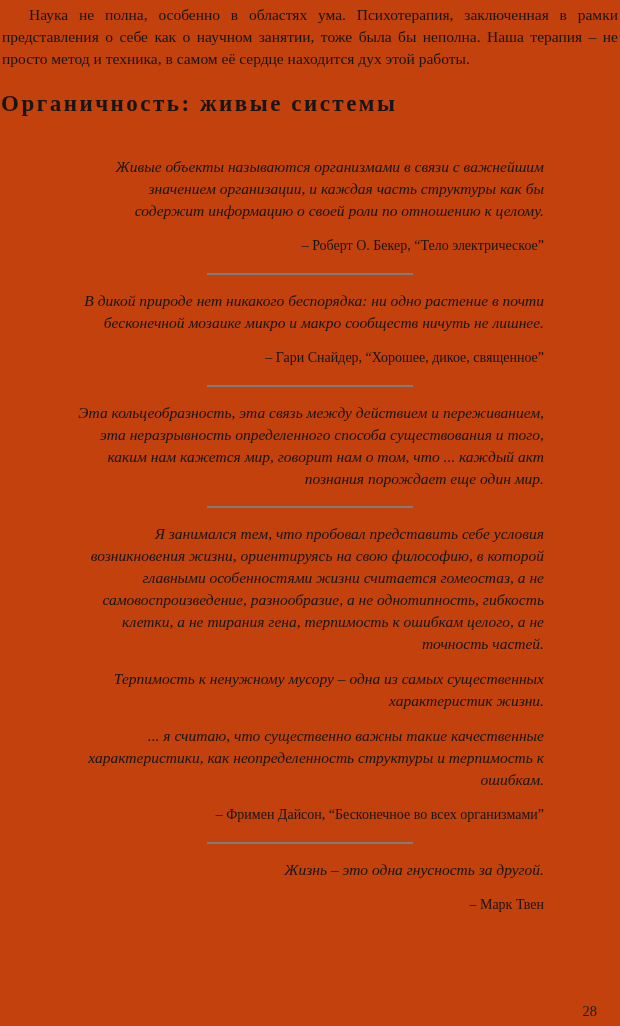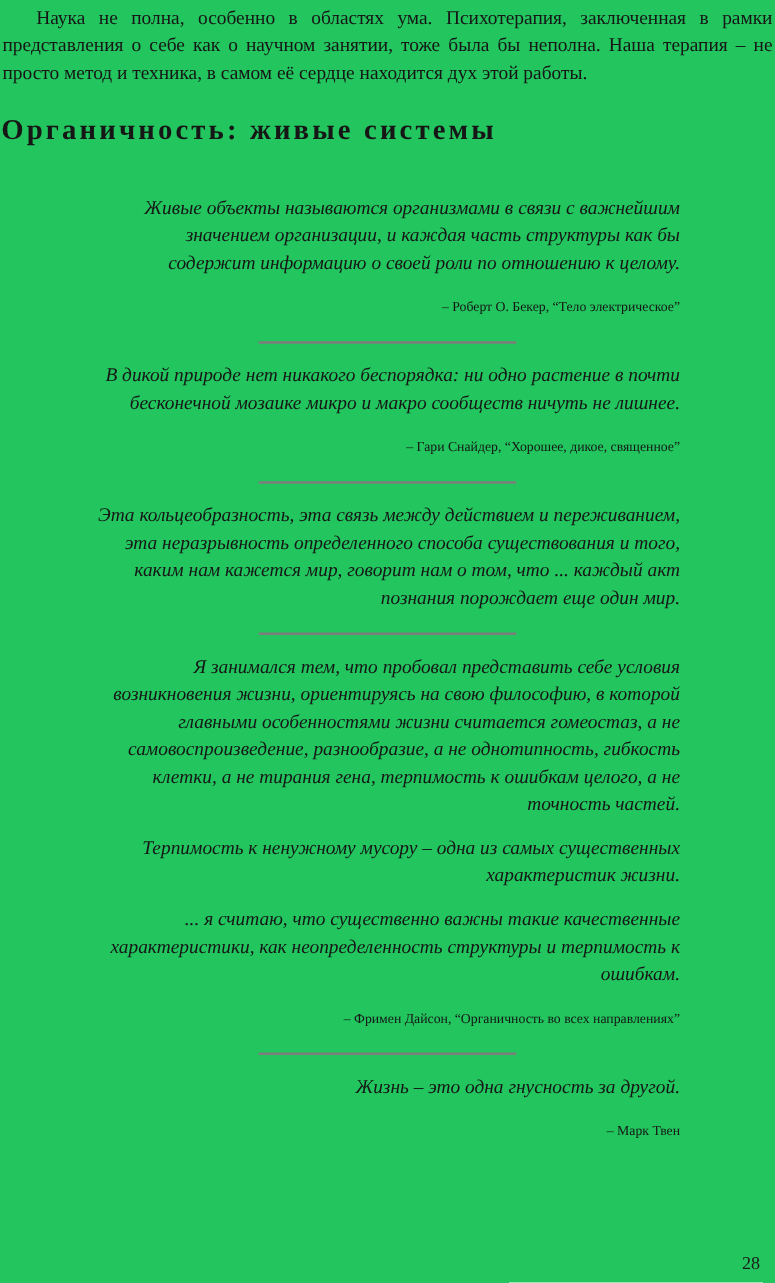--- a/index.html
+++ b/index.html
@@ -4,21 +4,21 @@
 <style>
   html, body {
     margin: 0;
     padding: 0;
     background: #ffffff;
   }
   .page {
     position: relative;
     width: 620px;
     height: 1026px;
-    background: #22c55e;
+    background: #c2410c;
     color: #161616;
     font-family: "Liberation Serif", "DejaVu Serif", serif;
     overflow: hidden;
     box-sizing: border-box;
   }
   .intro {
     margin: 0;
     padding: 4px 2px 0 2px;
     font-size: 15.5px;
     line-height: 22px;
@@ -42,33 +42,33 @@
   }
   .quote-paragraph {
     margin: 0 0 13px 0;
     font-style: italic;
     font-size: 15.5px;
     line-height: 22px;
   }
   .attribution {
     margin: 13px 0 0 0;
     font-style: normal;
-    font-size: 11px;
+    font-size: 14px;
     line-height: 22px;
   }
   .separator {
     width: 206px;
     height: 2px;
     background: #7d7d7d;
     border: none;
     margin: 16px auto 15px auto;
   }
   .page-number {
     position: absolute;
-    right: 12px;
+    right: 23px;
     bottom: 6px;
     font-size: 14.5px;
     line-height: 18px;
     color: #1c1c1c;
   }
 </style>
 </head>
 <body>
 
 <div class="page">
@@ -99,21 +99,21 @@
         </div>
     <hr class="separator">
   </blockquote>
 
   <blockquote class="quote">
     <div class="quote-body">
           <p class="quote-paragraph">Я занимался тем, что пробовал представить себе условия возникновения жизни, ориентируясь на свою философию, в которой главными особенностями жизни считается гомеостаз, а не самовоспроизведение, разнообразие, а не однотипность, гибкость клетки, а не тирания гена, терпимость к ошибкам целого, а не точность частей.</p>
           <p class="quote-paragraph">Терпимость к ненужному мусору – одна из самых существенных характеристик жизни.</p>
           <p class="quote-paragraph">... я считаю, что существенно важны такие качественные характеристики, как неопределенность структуры и терпимость к ошибкам.</p>
         </div>
-    <p class="attribution">– Фримен Дайсон, “Органичность во всех направлениях”</p>
+    <p class="attribution">– Фримен Дайсон, “Бесконечное во всех организмами”</p>
     <hr class="separator">
   </blockquote>
 
   <blockquote class="quote">
     <div class="quote-body">
           <p class="quote-paragraph">Жизнь – это одна гнусность за другой.</p>
         </div>
     <p class="attribution">– Марк Твен</p>
 
   </blockquote>

